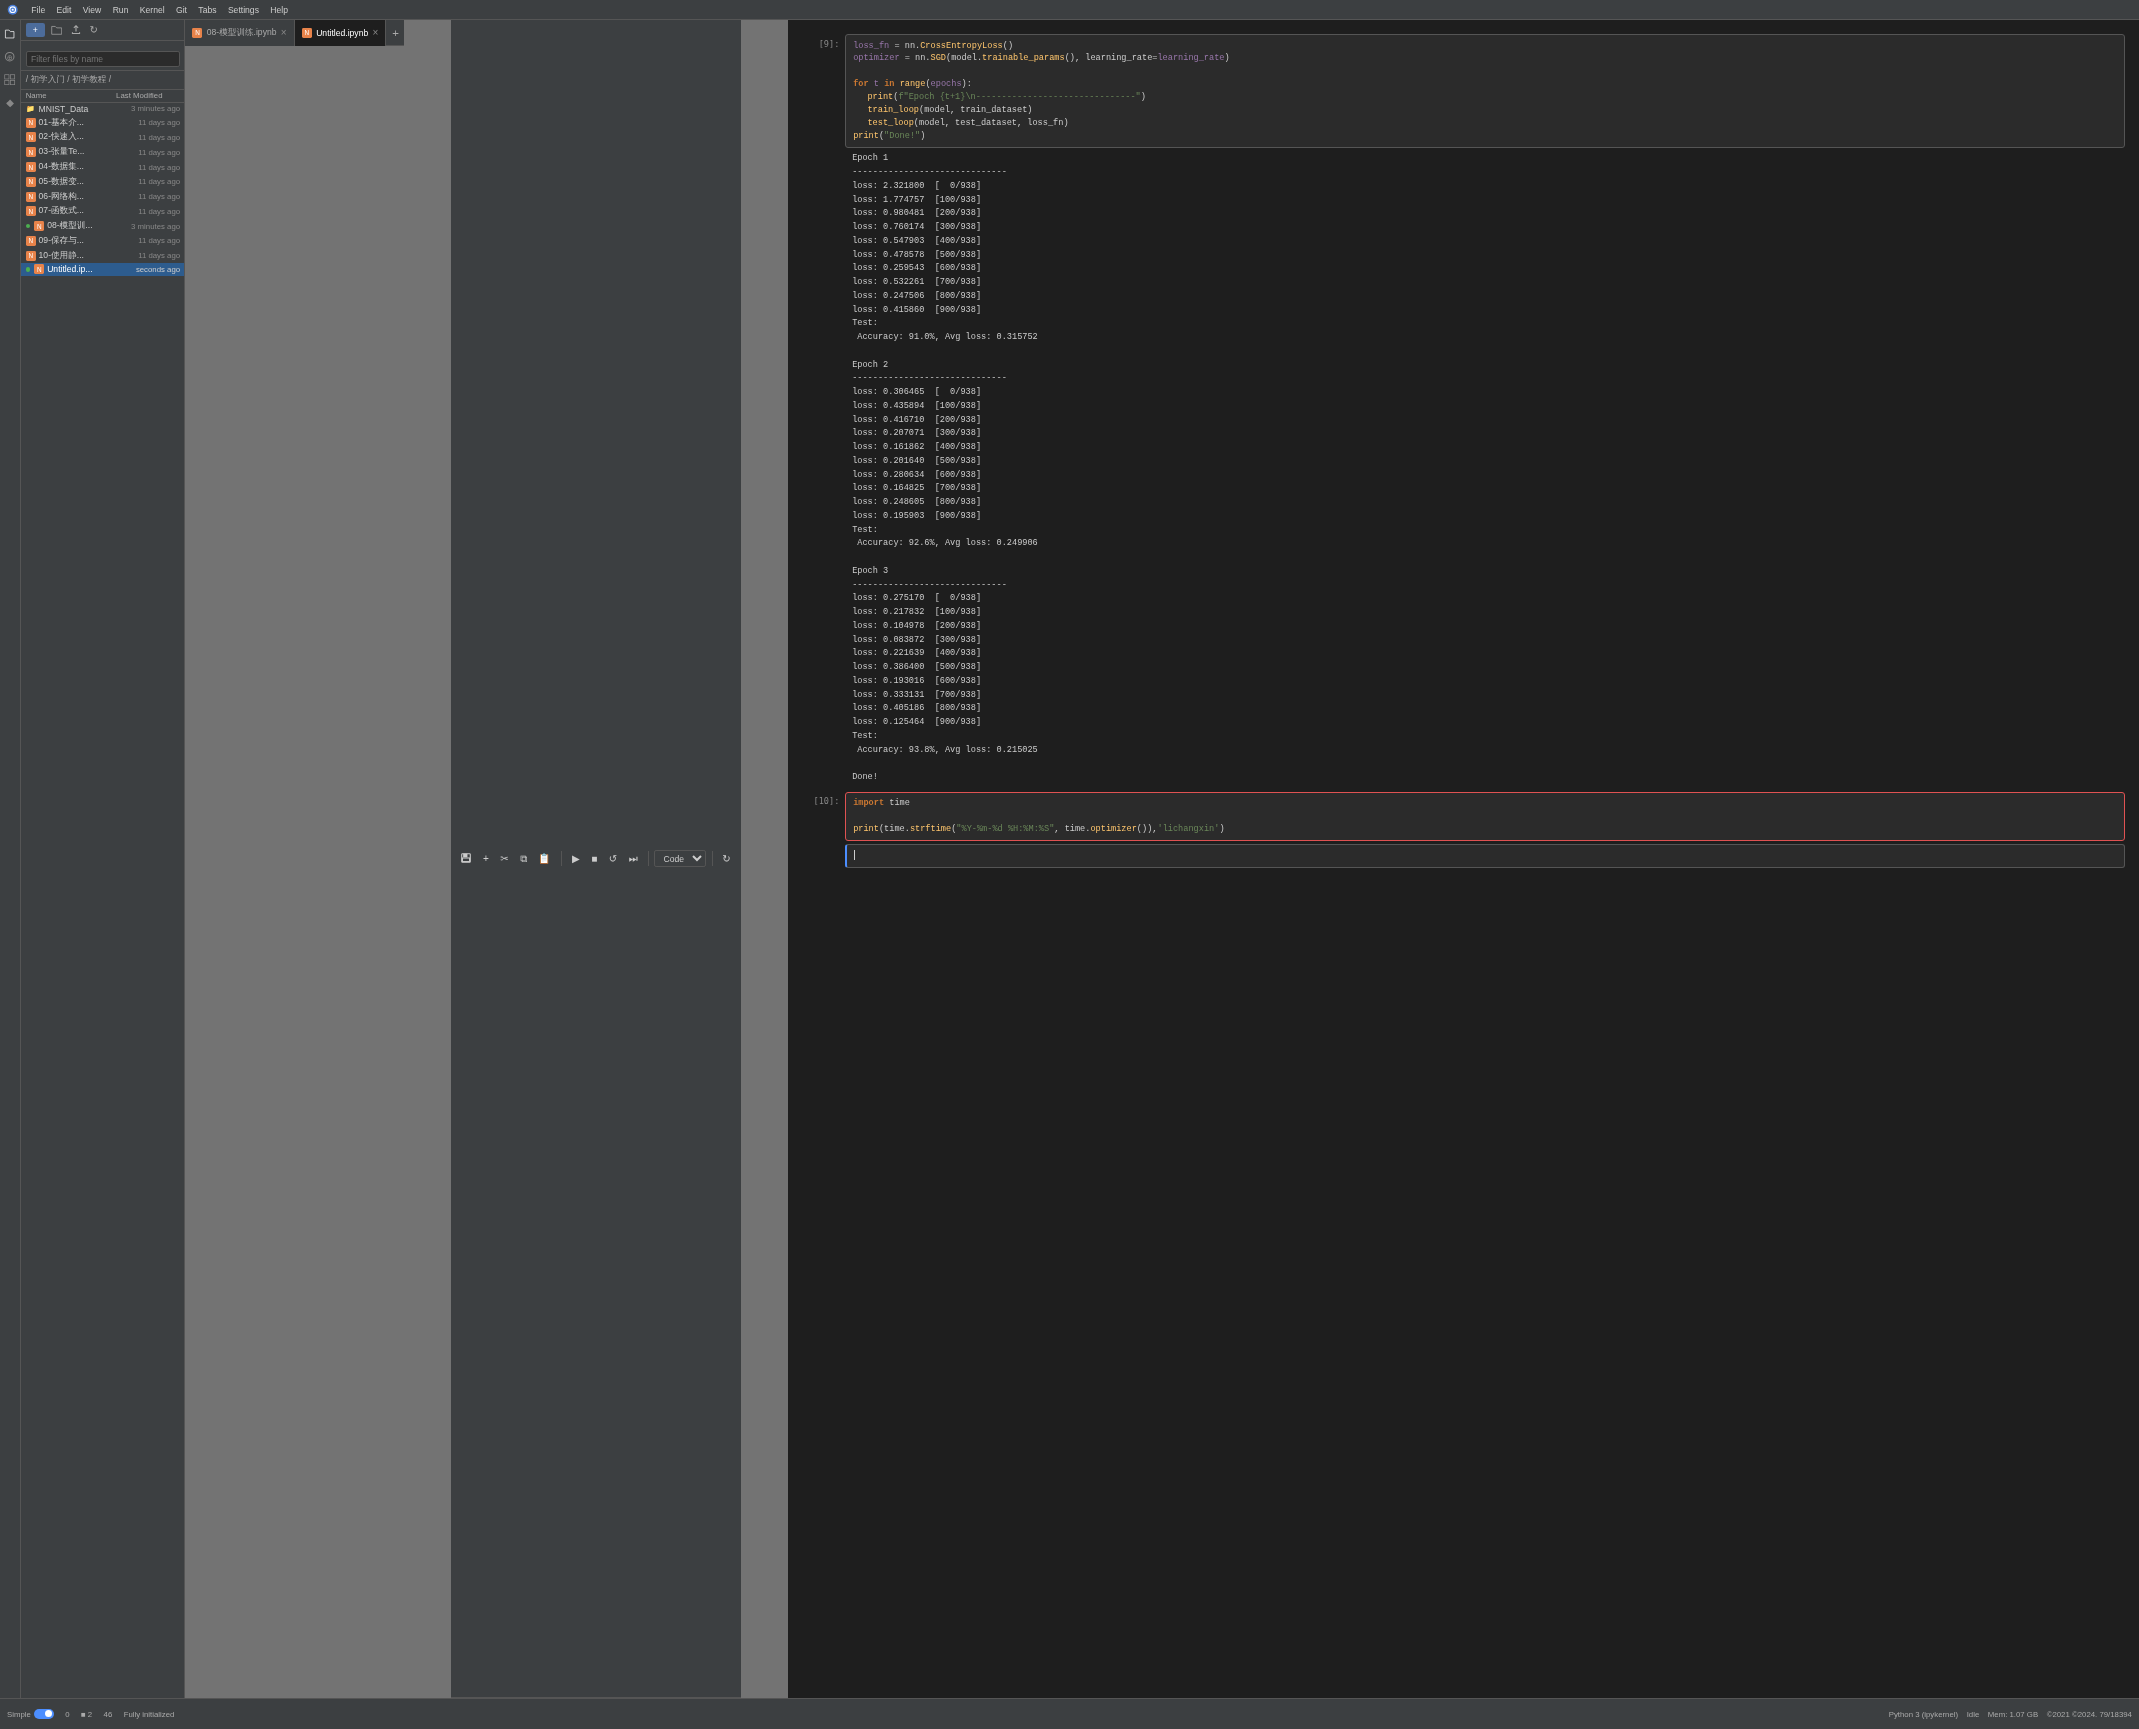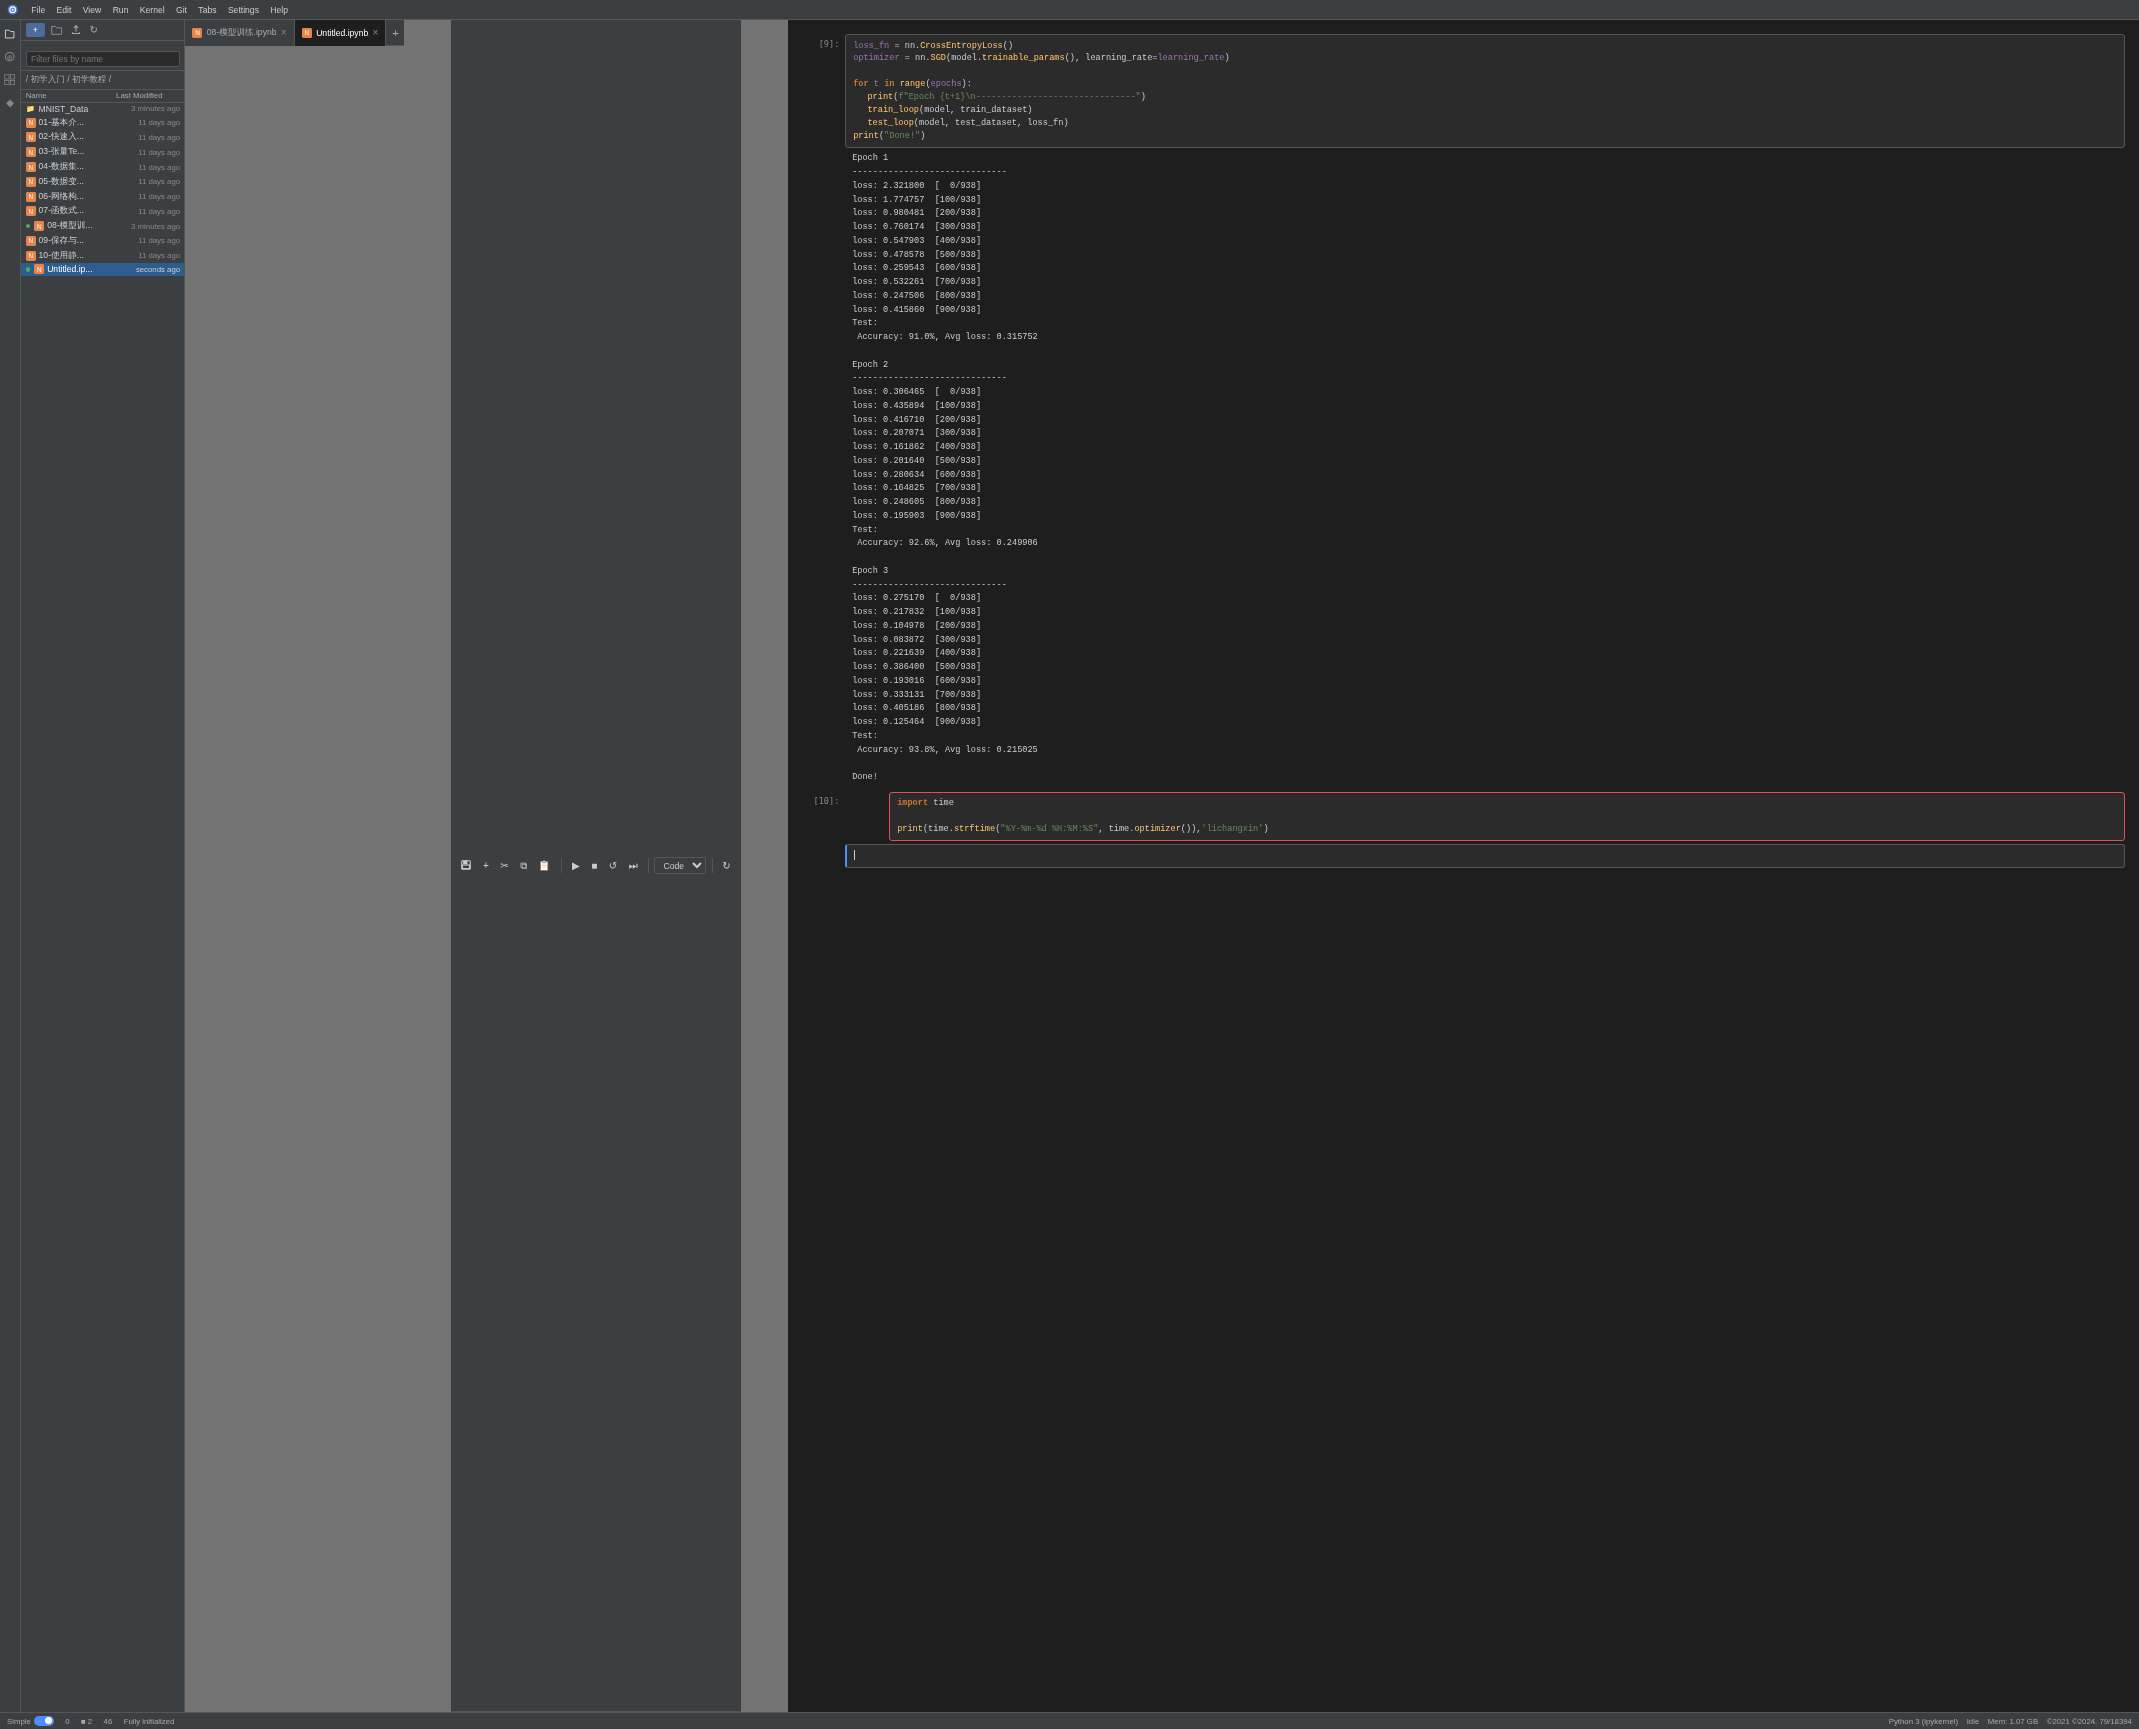--- a/index.html
+++ b/index.html
@@ -70,21 +70,21 @@
     .cell-output.highlighted { border: 1.4px solid #e05252; border-radius: 2.1px; padding: 7.1px; }
     
     
     .kw { color: #cc7832; font-weight: bold; }
     .fn { color: #ffc66d; }
     .str { color: #6a8759; }
     .var { color: #9876aa; }
     .prop { color: #ccc; }
     
     
-    #statusbar { background: #3c3f41; height: 17px; display: flex; align-items: center; padding: 0 7.1px; font-size: 7.8px; color: #aaa; border-top: 0.7px solid #555; gap: 11.4px; flex-shrink: 0; }
+    #statusbar { background: #3c3f41; height: 31px; display: flex; align-items: center; padding: 0 7.1px; font-size: 7.8px; color: #aaa; border-top: 0.7px solid #555; gap: 11.4px; flex-shrink: 0; }
     #statusbar .status-right { margin-left: auto; display: flex; gap: 8.6px; }
     .toggle-btn { display: flex; align-items: center; gap: 2.9px; }
     .toggle-switch { width: 20px; height: 10px; background: #4c5052; border-radius: 5px; position: relative; cursor: pointer; }
     .toggle-switch.on { background: #4c8eff; }
     .toggle-switch::after { content: ''; position: absolute; width: 7.1px; height: 7.1px; background: #fff; border-radius: 50%; top: 1.4px; left: 1.4px; transition: left 0.2s; }
     .toggle-switch.on::after { left: 11.4px; }
   </style>
 </head>
 <body>
 
@@ -349,21 +349,21 @@
 Test:
  Accuracy: 93.8%, Avg loss: 0.215025
 
 Done!</div>
         </div>
       </div>
 
       <div class="cell">
         <div class="cell-prompt">[10]:</div>
         <div class="cell-content">
-          <div class="cell-input selected" style="border: 1.4px solid #e05252; margin-left: 44px;">
+          <div class="cell-input selected" style="border: 1.4px solid #e05252;">
             <span class="kw">import</span> <span class="prop">time</span><br>
             <br>
             <span class="fn">print</span><span class="prop">(time.</span><span class="fn">strftime</span><span class="prop">(</span><span class="str">"%Y-%m-%d %H:%M:%S"</span><span class="prop">, time.</span><span class="fn">optimizer</span><span class="prop">()),</span><span class="str" style="color:#6a8759">'lichangxin'</span><span class="prop">)</span>
           </div>
         </div>
       </div>
 
       <div class="cell">
         <div class="cell-prompt"></div>
         <div class="cell-content">

